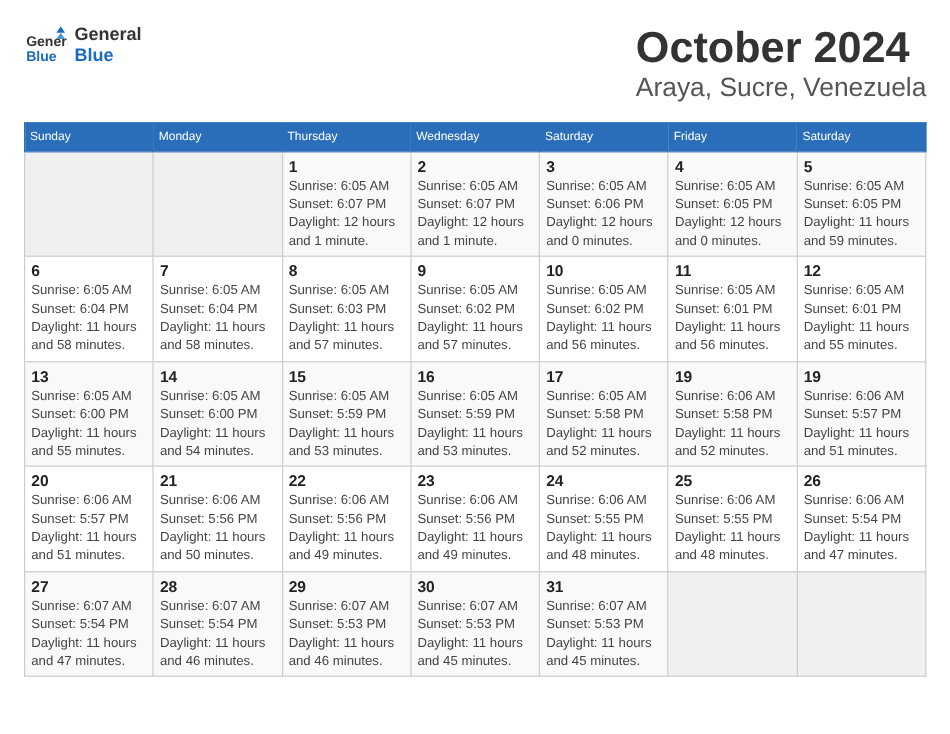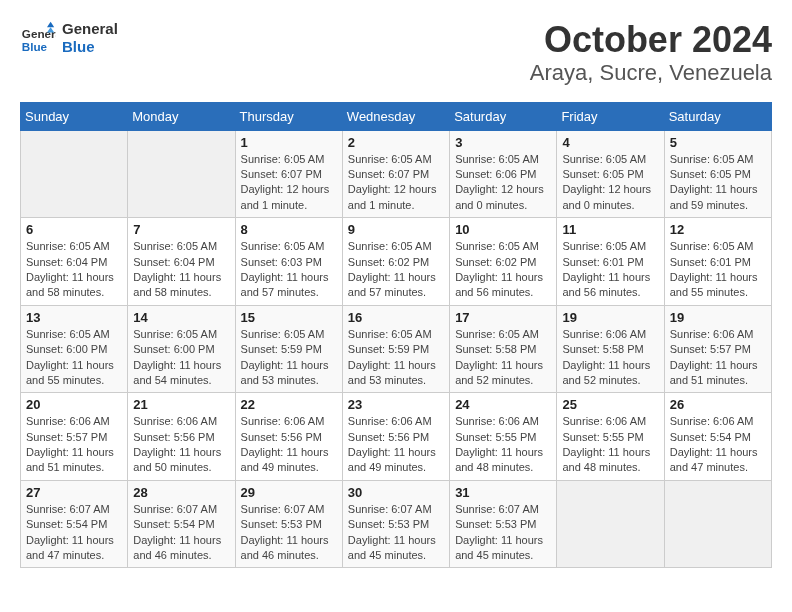--- a/index.html
+++ b/index.html
@@ -19,21 +19,20 @@
     .logo {
       display: flex;
       align-items: center;
       gap: 6px;
     }
     .logo-icon {
       width: 36px;
       height: 36px;
     }
     .title-block {
-      text-align: right;
     }
     .month-title {
       font-size: 36px;
       font-weight: bold;
       color: #333;
       line-height: 1.1;
     }
     .subtitle {
       font-size: 22px;
       color: #555;
@@ -43,21 +42,21 @@
       border-collapse: collapse;
       font-size: 11px;
     }
     thead tr {
       background-color: #2a6eba;
       color: white;
     }
     thead th {
       padding: 6px 4px;
       text-align: left;
-      font-size: 13px;
+      font-size: 10px;
       font-weight: normal;
       border: 1px solid #2a6eba;
     }
     tbody td {
       border: 1px solid #ccc;
       vertical-align: top;
       padding: 4px 5px;
       min-height: 80px;
       width: calc(100% / 7);
     }

